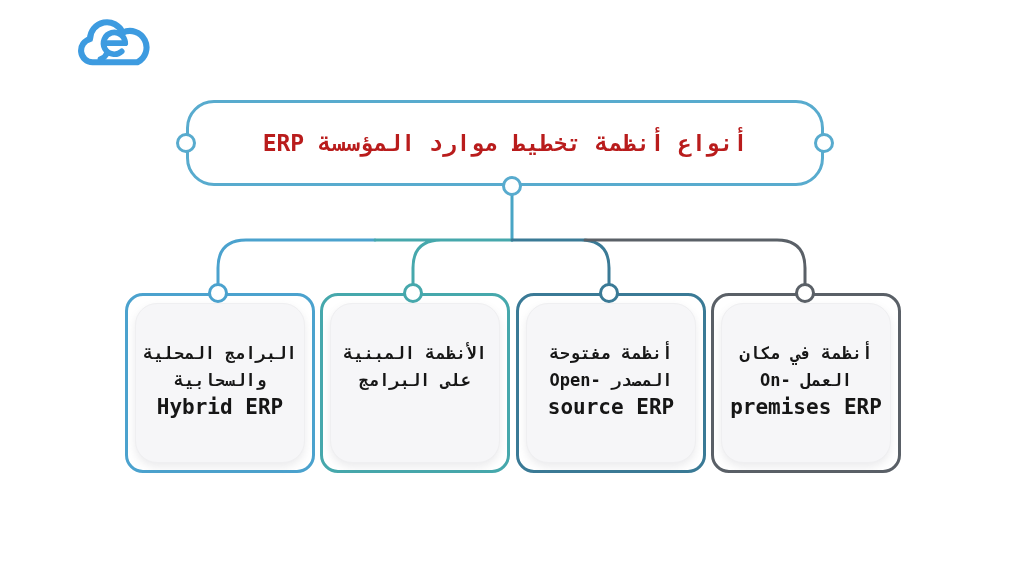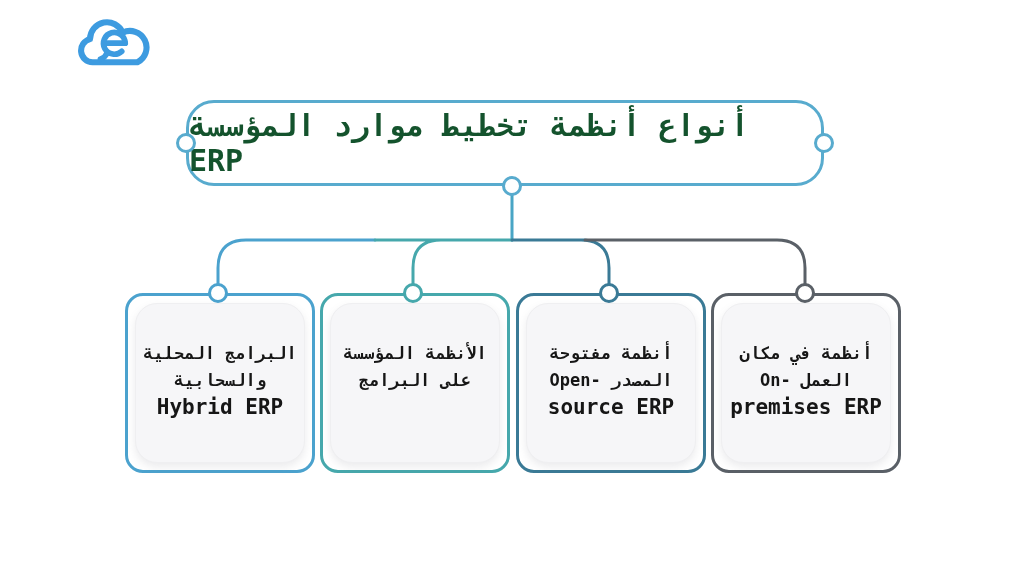--- a/index.html
+++ b/index.html
@@ -11,22 +11,22 @@
   
   .logo{position:absolute;left:70px;top:13px;width:80px;height:62px;}
   
   .title-box{
     position:absolute;left:186px;top:100px;width:638px;height:86px;
     box-sizing:border-box;border:3px solid var(--c-title);border-radius:28px;
     background:#ffffff;display:flex;align-items:center;justify-content:center;
     z-index:1;
   }
   .title-text{
-    direction:rtl;text-align:left;color:#14532d;font-weight:bold;
-    font-size:30px;letter-spacing:0;
+    direction:rtl;text-align:left;color:#b91c1c;font-weight:bold;
+    font-size:23px;letter-spacing:0;
     font-family:"DejaVu Sans Mono","DejaVu Sans",sans-serif;
   }
   
   .overlay{position:absolute;left:0;top:0;width:1024px;height:576px;z-index:3;pointer-events:none;}
   .lines path{fill:none;stroke-width:3;}
   .sk-stem{stroke:var(--c-stem);}
   .sk-blue{stroke:var(--c-blue);}
   .sk-teal{stroke:var(--c-teal);}
   .sk-steel{stroke:var(--c-steel);}
   .sk-gray{stroke:var(--c-gray);}
@@ -81,21 +81,21 @@
     <div class="text-block">
           <div class="line" dir="rtl">البرامج المحلية</div>
           <div class="line" dir="rtl">والسحابية</div>
           <div class="line latin" dir="ltr">Hybrid ERP</div>
         </div>
   </div>
 
   <div class="box" style="left: 320px; border-color: rgb(70, 168, 172);">
     <div class="inner"></div>
     <div class="text-block">
-          <div class="line" dir="rtl">الأنظمة المؤسسة</div>
+          <div class="line" dir="rtl">الأنظمة المبنية</div>
           <div class="line" dir="rtl">على البرامج</div>
         </div>
   </div>
 
   <div class="box" style="left: 711px; border-color: rgb(90, 96, 103);">
     <div class="inner"></div>
     <div class="text-block">
           <div class="line" dir="rtl">أنظمة في مكان</div>
           <div class="line" dir="ltr">On- العمل</div>
           <div class="line latin" dir="ltr">premises ERP</div>

